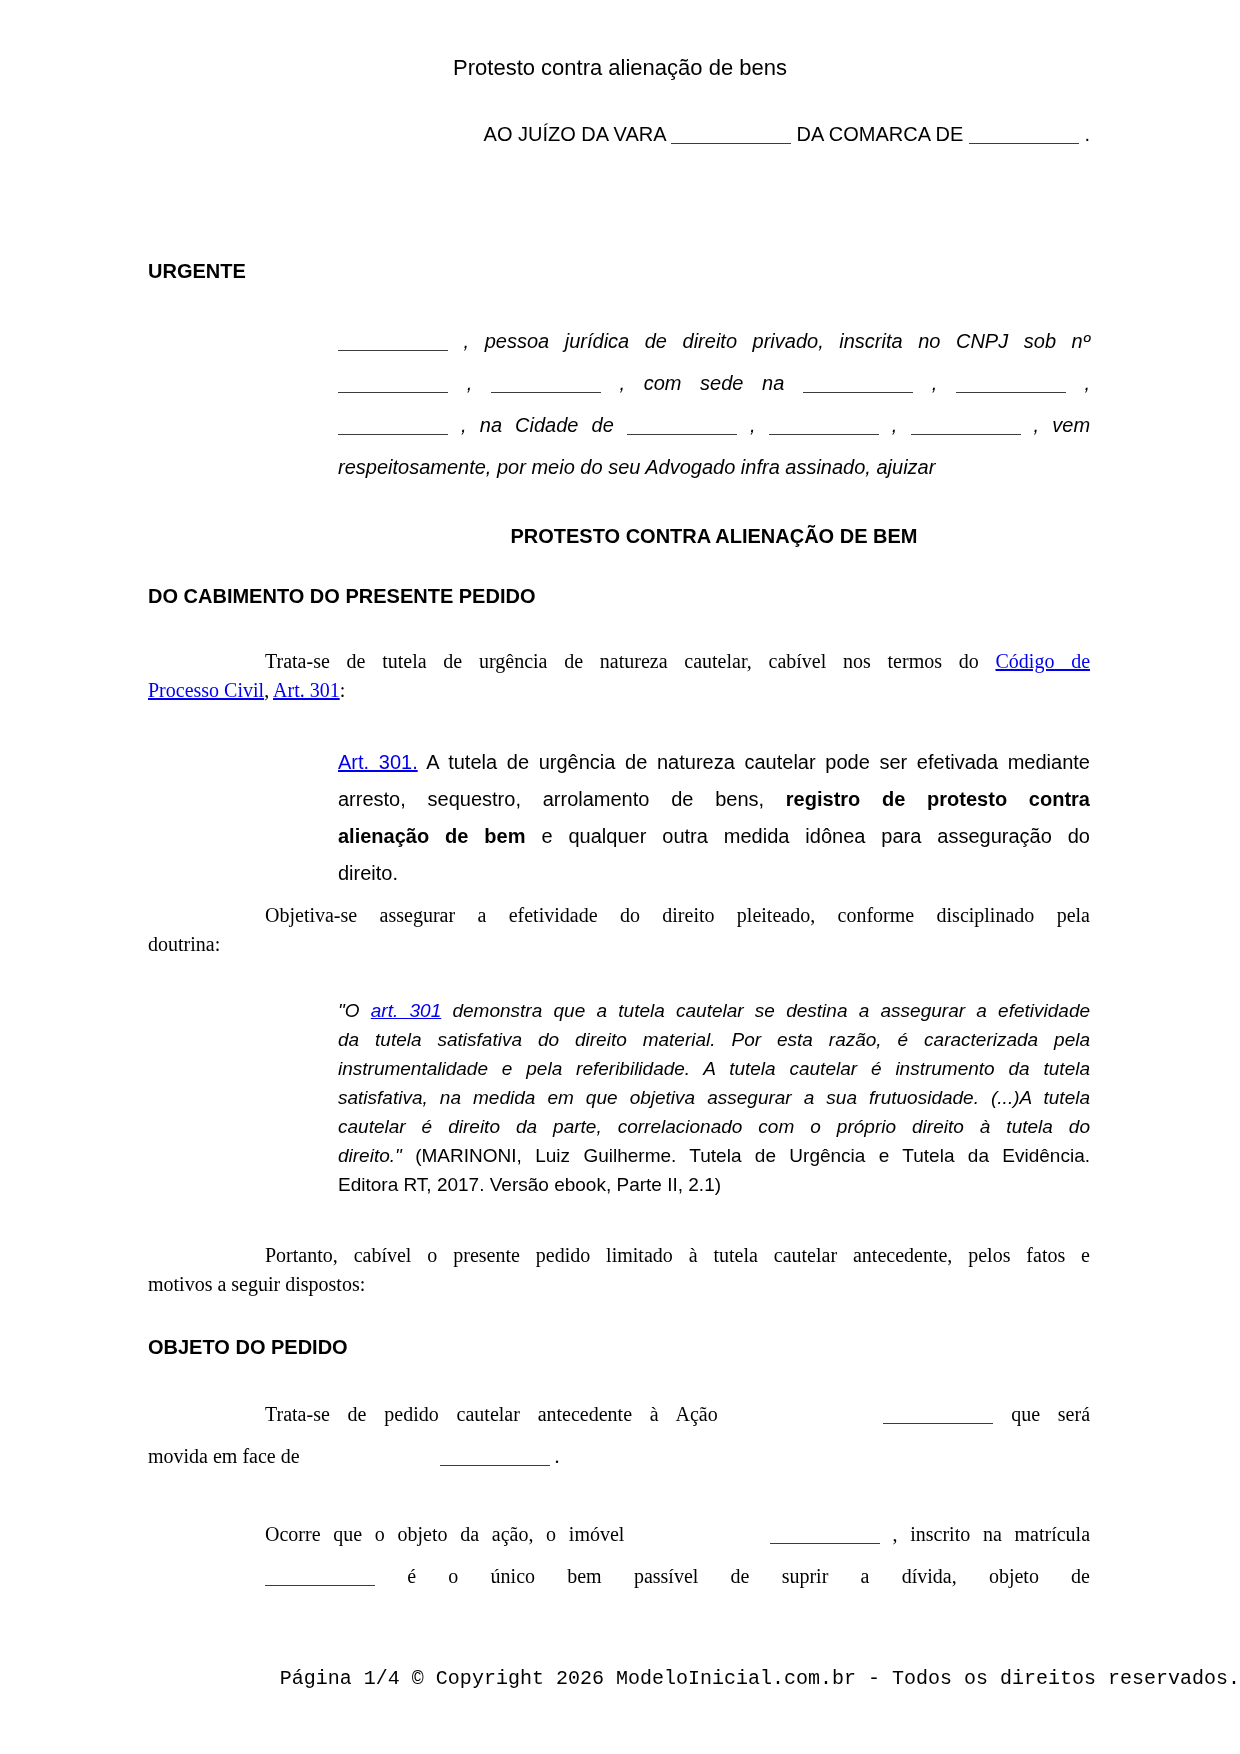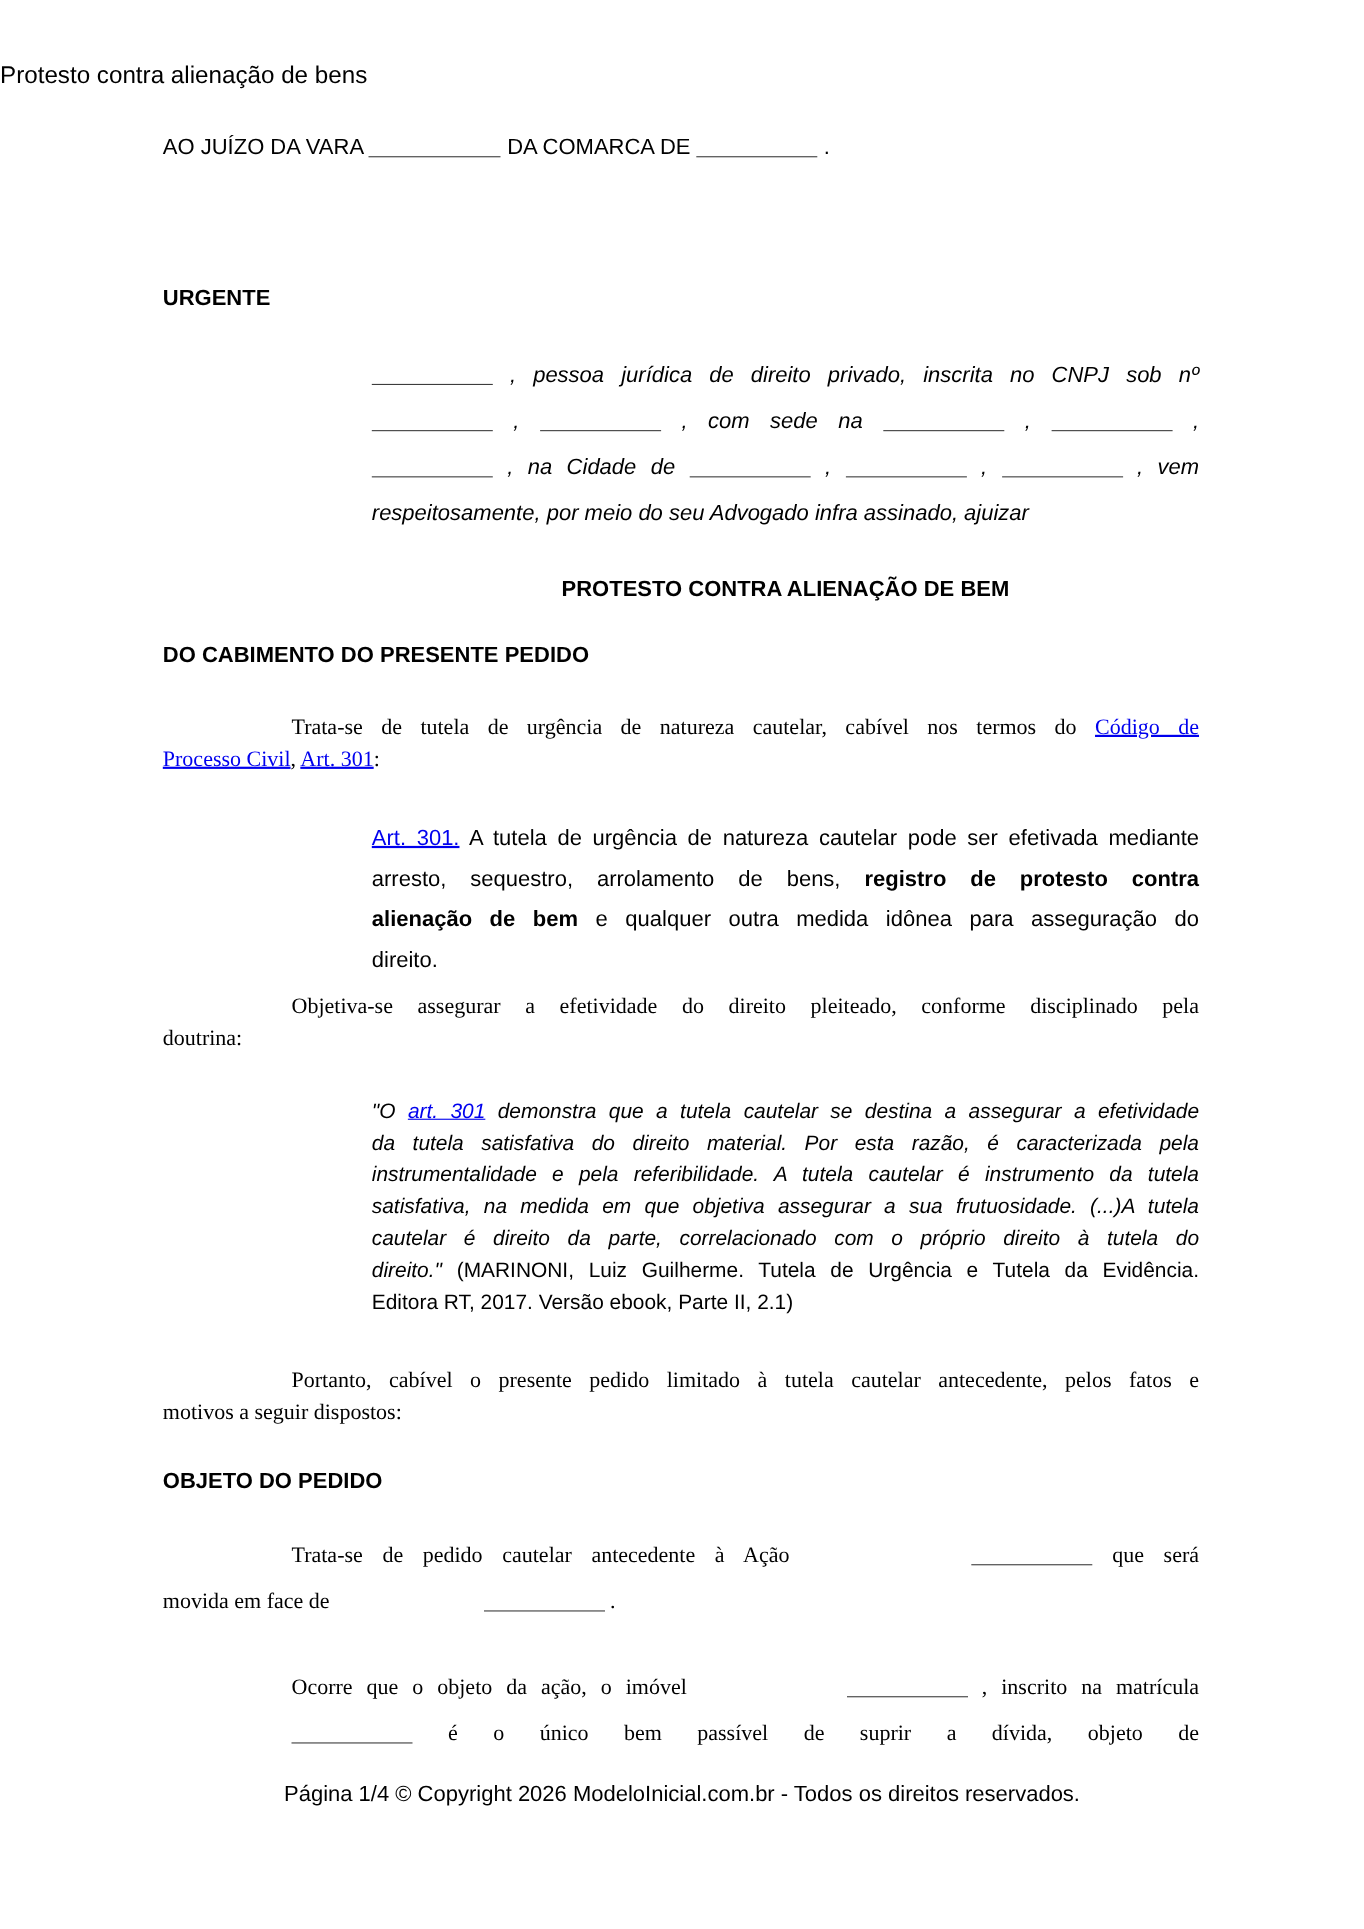--- a/index.html
+++ b/index.html
@@ -9,26 +9,28 @@
     height: 1754px;
     background: #ffffff;
     color: #000000;
     font-family: "Liberation Sans", sans-serif;
     font-size: 20px;
     overflow: hidden;
     box-sizing: border-box;
     padding-top: 55px;
   }
   .doc-title {
+    text-align: center;
     font-size: 22px;
     line-height: 26px;
   }
   .addressing {
     margin: 39px 150px 0 148px;
     line-height: 28px;
+    text-align: right;
   }
   .urgent {
     margin: 110px 150px 0 148px;
     line-height: 26px;
     font-weight: bold;
     text-align: left;
   }
   .block  { margin-left: 148px; margin-right: 150px; font-family: Liberation Serif, serif; }
   .indent-block { margin-left: 338px; margin-right: 150px; }
   .qual   { margin-top: 36px; line-height: 42px; font-style: italic; }
@@ -70,24 +72,25 @@
   .sp130 { width: 130px; }
   .sp120 { width: 120px; }
   .link {
     color: #0000EE;
     text-decoration: underline;
     cursor: pointer;
   }
   .footer {
     position: absolute;
     left: 0;
-    top: 1618px;
+    top: 1666px;
     width: 100%;
-    text-align: center;
-    line-height: 26px;
+    text-align: right;
+    line-height: 26px;
+    font-family: Liberation Mono, monospace;
   }
 </style>
 </head>
 <body>
 
 <div class="page">
 
   <div class="doc-title">Protesto contra alienação de bens</div>
 
   <div class="addressing">

